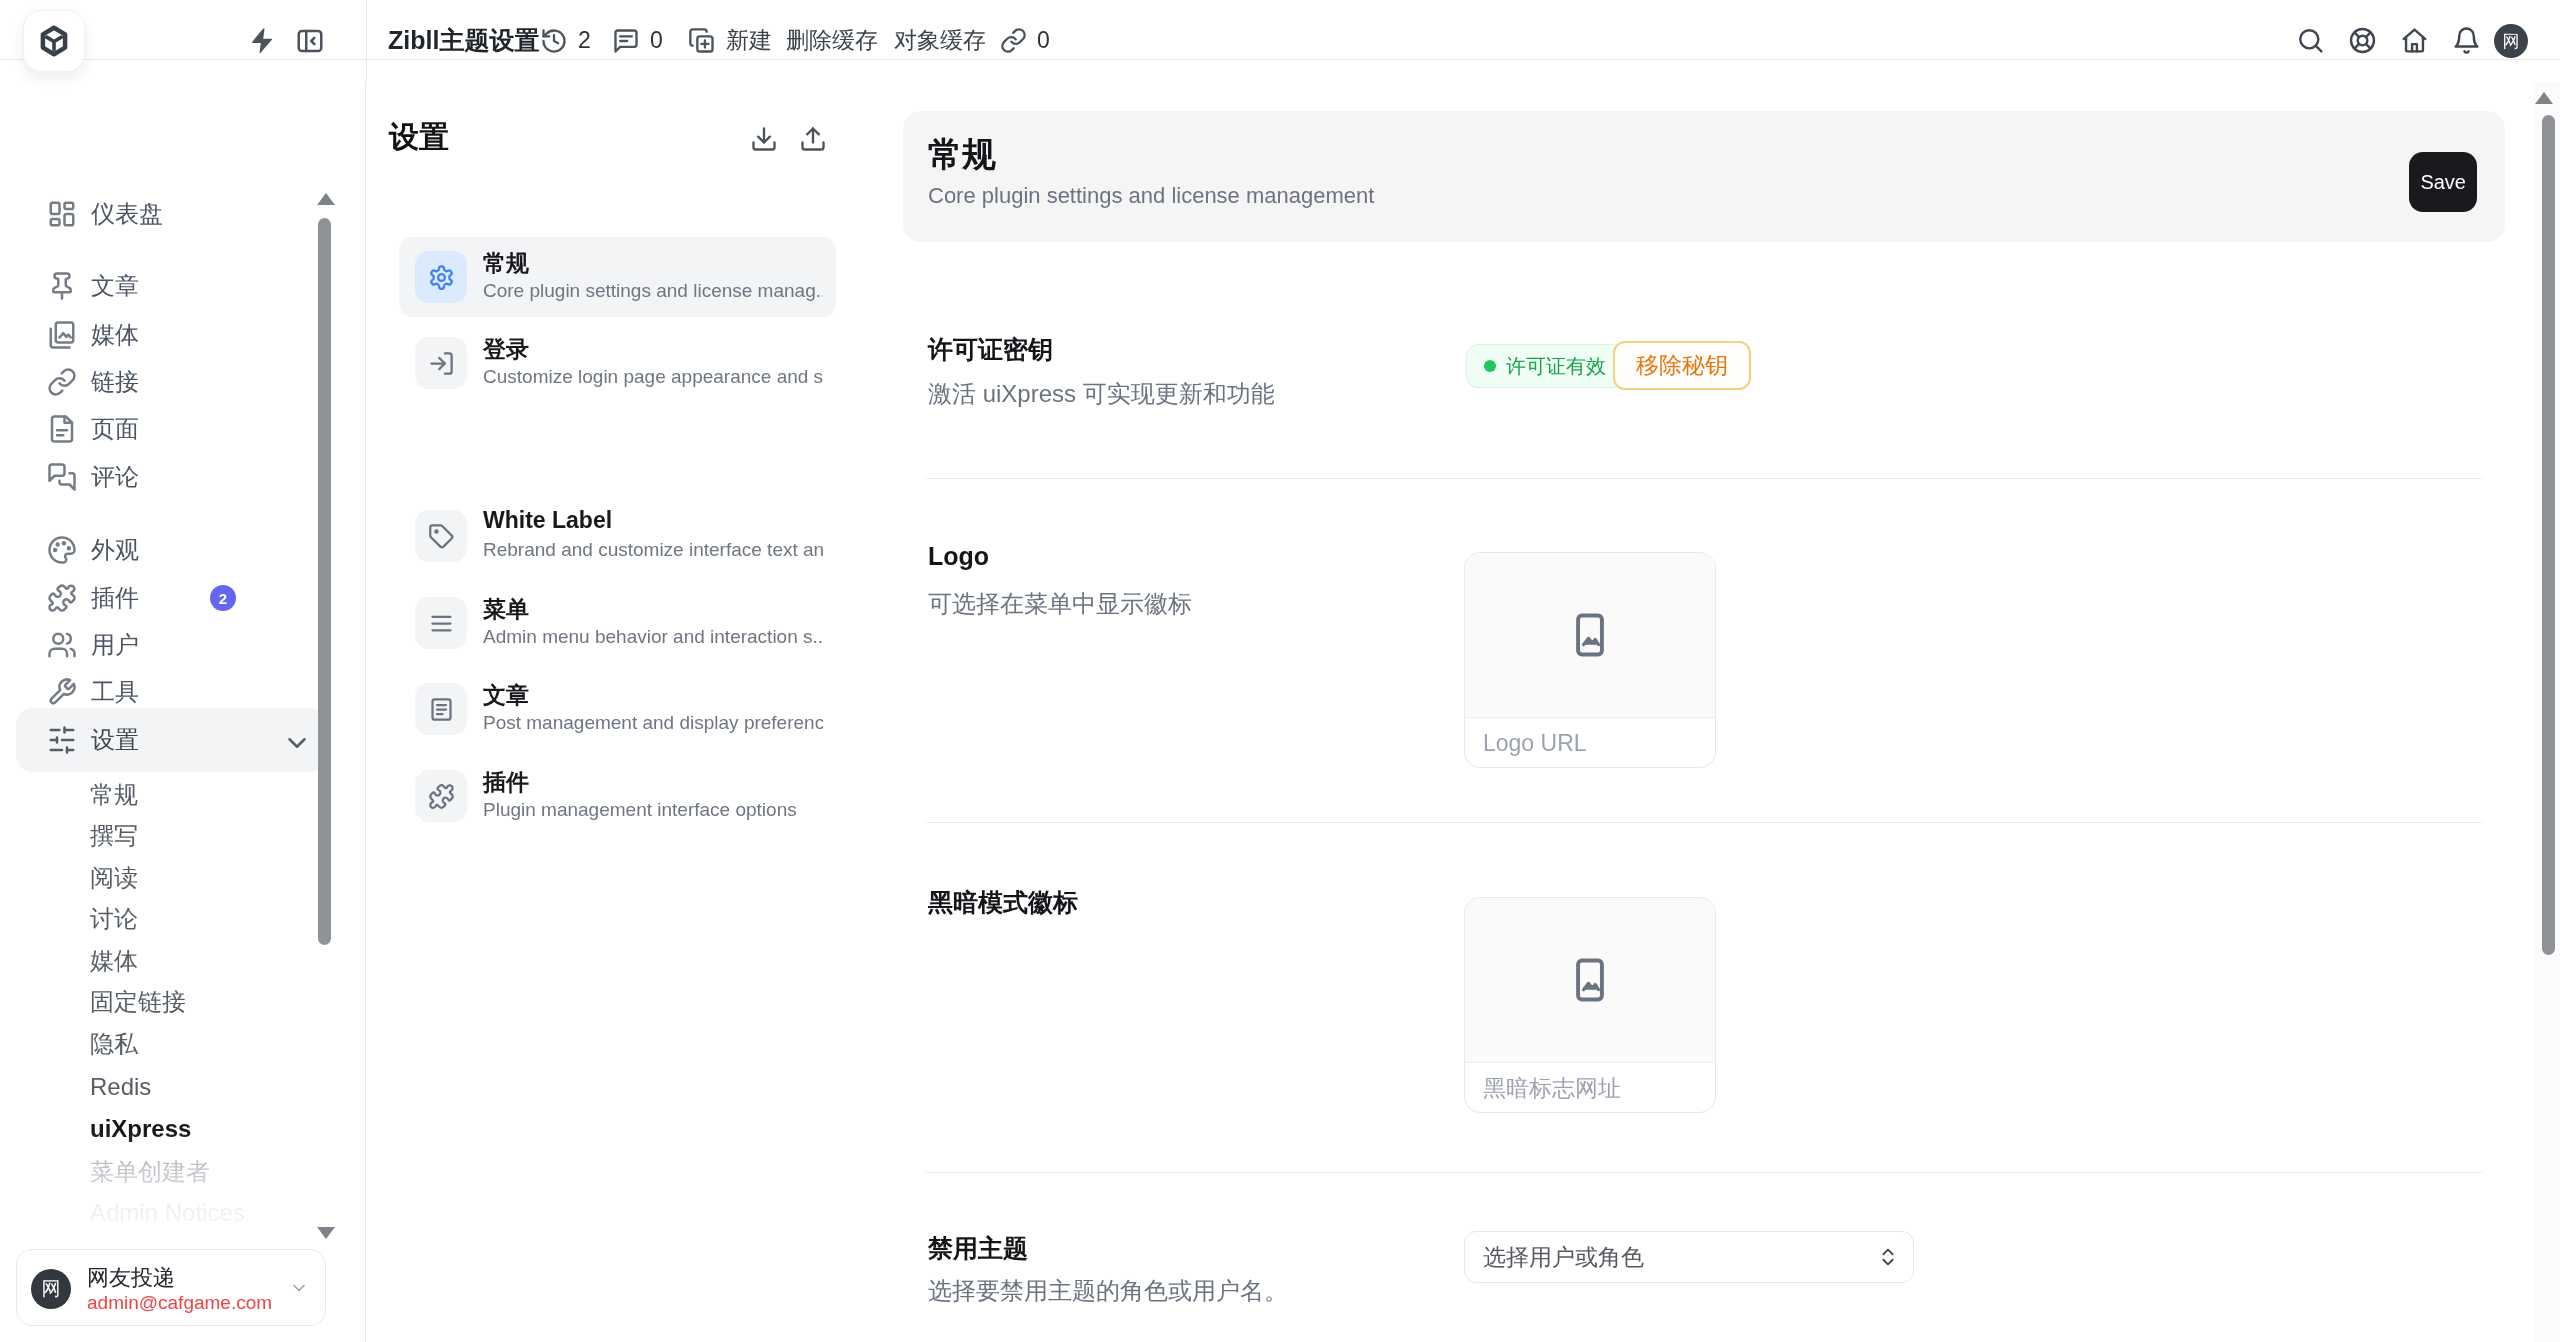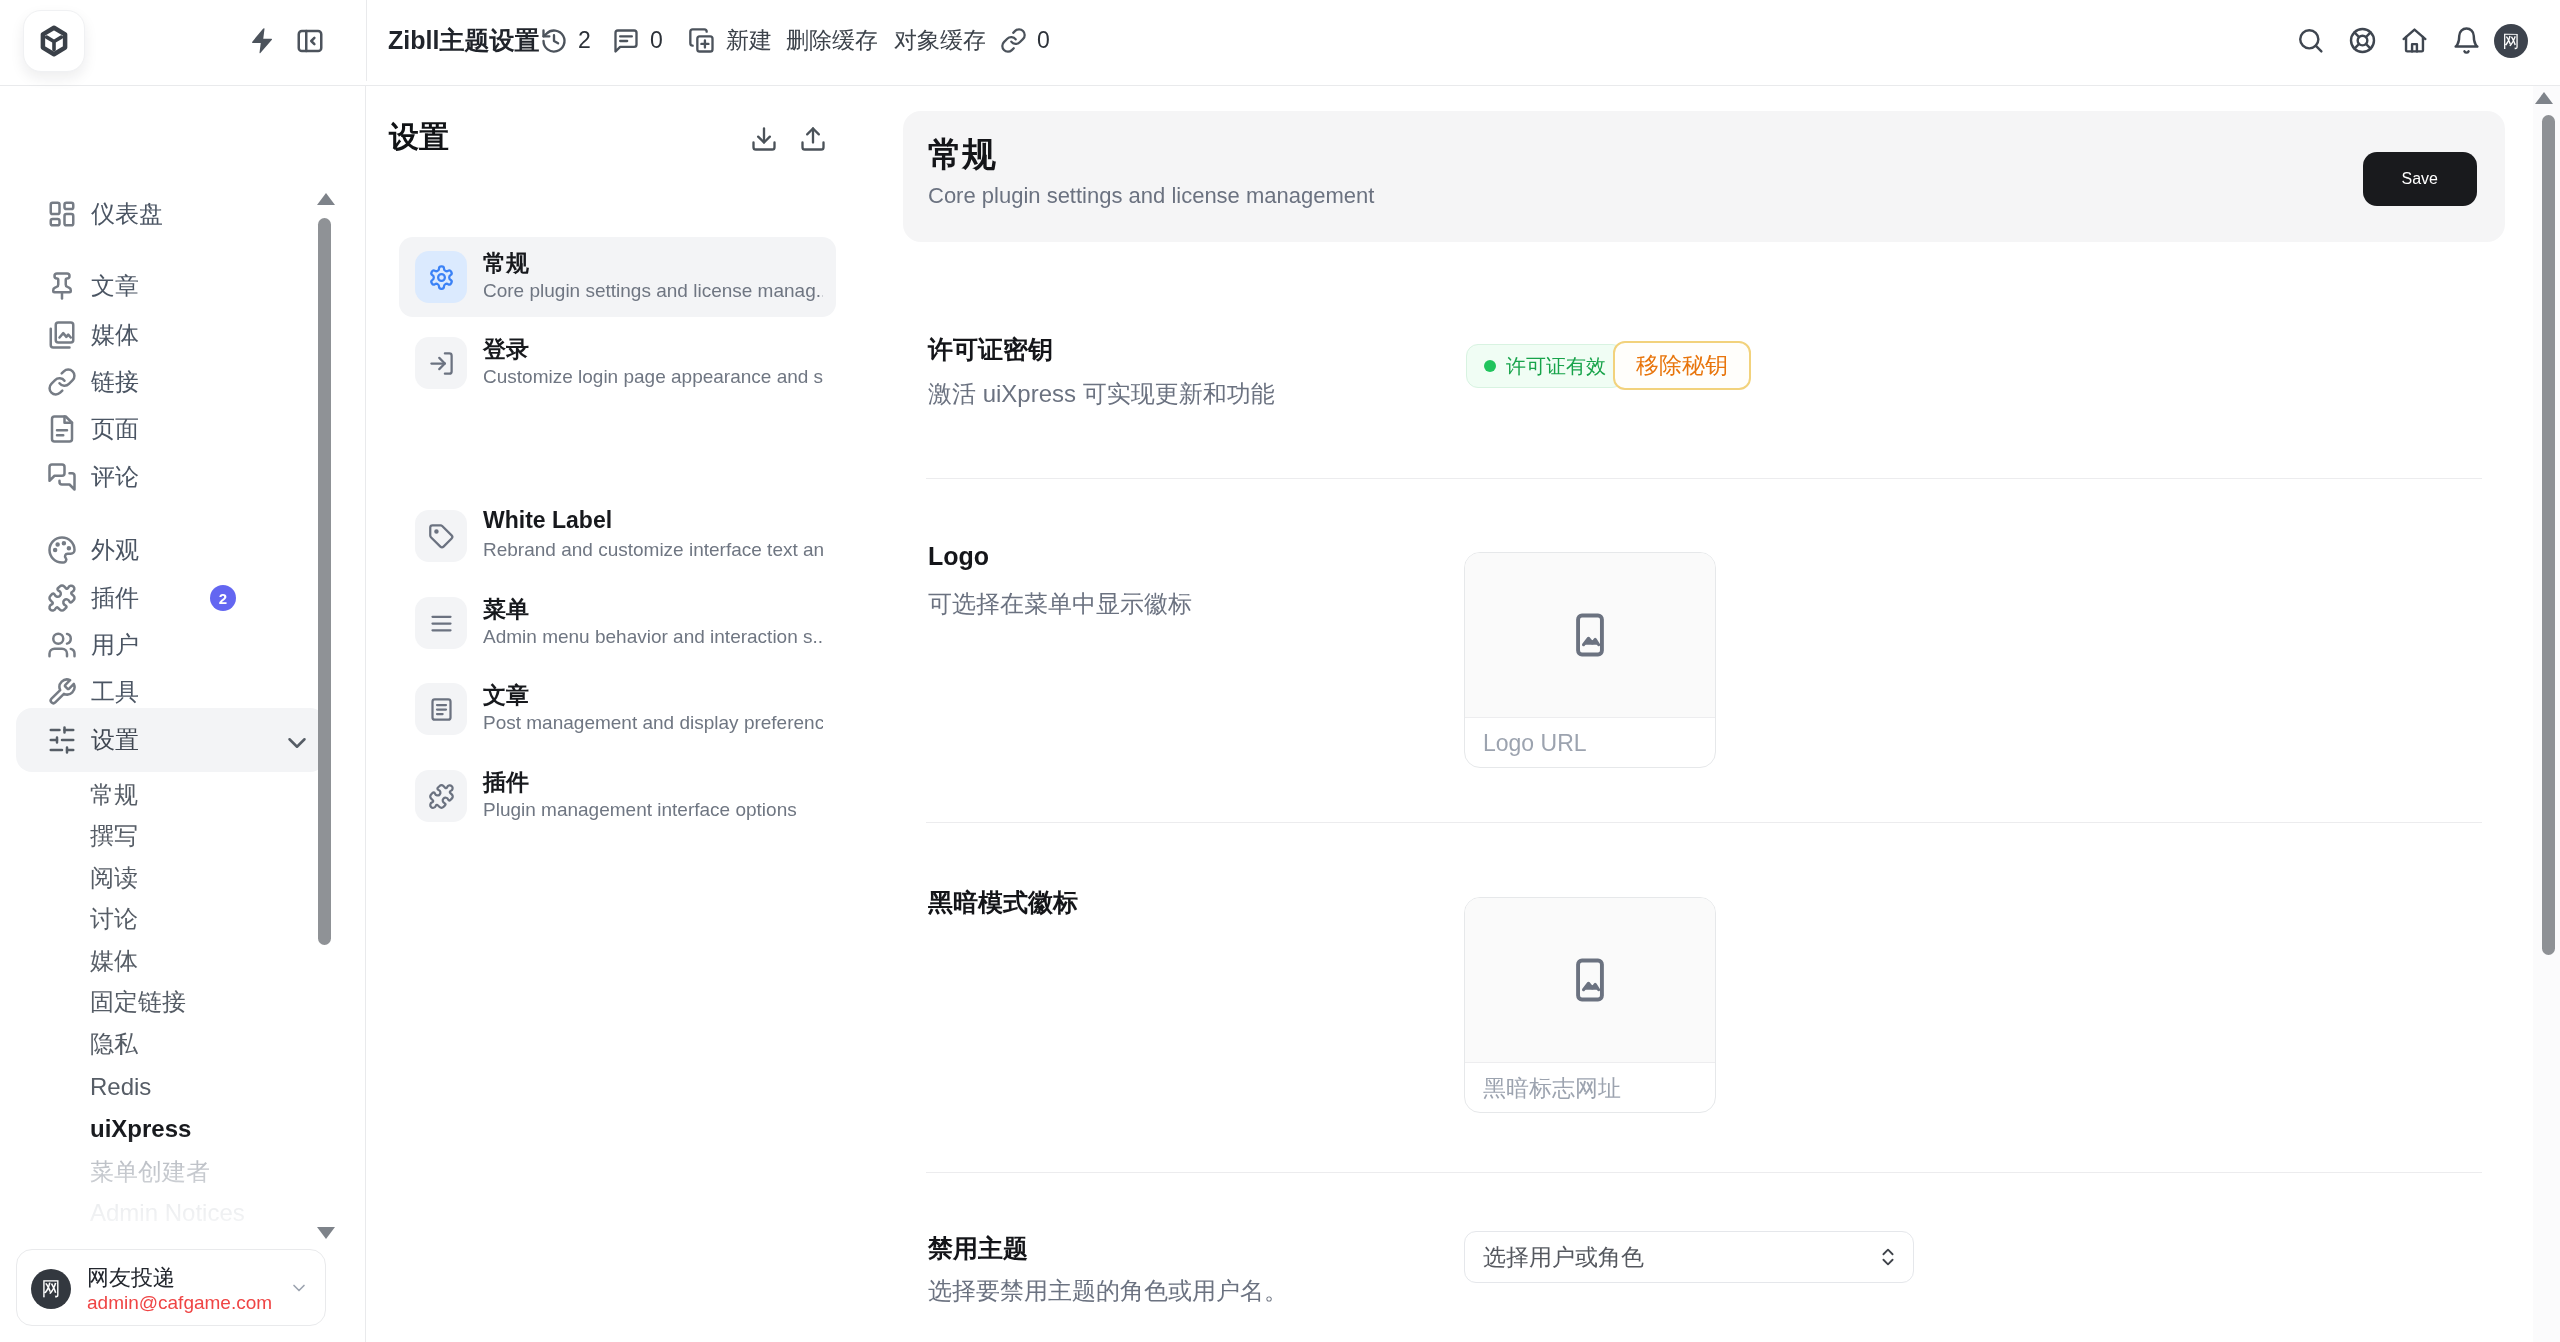--- a/index.html
+++ b/index.html
@@ -2,21 +2,21 @@
 <html><head>
 <meta charset="utf-8">
 <style>
   * { margin:0; padding:0; box-sizing:border-box; }
   html,body { width:2560px; height:1342px; }
   body { font-family:"Liberation Sans","DejaVu Sans",sans-serif; background:#fff; color:#1f2329; overflow:hidden; }
   .app { position:relative; width:2560px; height:1342px; background:#fff; }
   .ic { display:block; }
 
   
-  .topbar { position:absolute; left:0; top:0; width:2560px; height:86px; background:#fff; border-bottom:1px solid #e9eaec; z-index:5; }
+  .topbar { position:absolute; left:0; top:0; width:2560px; height:60px; background:#fff; border-bottom:1px solid #e9eaec; z-index:5; }
   .app-logo { position:absolute; left:23px; top:10px; width:62px; height:62px; border-radius:18px; background:#fff; border:1px solid #f0f1f3; box-shadow:0 6px 14px rgba(20,24,32,.08); display:flex; align-items:center; justify-content:center; }
   .tb-icon { position:absolute; top:26px; width:30px; height:30px; color:#4c535c; }
   .tb-divider { position:absolute; left:366px; top:0; width:1px; height:81px; background:#e9eaec; }
   .tb-title { position:absolute; left:388px; top:0; height:81px; display:flex; align-items:center; font-size:25px; font-weight:600; color:#20242b; }
   .tb-group { position:absolute; top:0; height:81px; display:flex; align-items:center; gap:10px; color:#3d434b; font-size:23px; }
   .tb-group .ic { color:#4c535c; }
   .tb-count { font-size:23px; color:#2c3138; }
   .tb-btn { cursor:pointer; }
   .tb-right-icon { position:absolute; top:26px; width:29px; height:29px; color:#3f4650; cursor:pointer; }
   .tb-avatar { position:absolute; left:2494px; top:24px; width:34px; height:34px; border-radius:50%; background:#3d434d; color:#fff; font-size:17px; display:flex; align-items:center; justify-content:center; cursor:pointer; }
@@ -59,21 +59,21 @@
   .set-item.active .set-icon { background:#dbeafe; color:#3b82f6; }
   .set-icon .ic { width:27px; height:27px; }
   .set-title { position:absolute; left:84px; top:11px; font-size:23px; font-weight:600; color:#17191d; white-space:nowrap; }
   .set-desc { position:absolute; left:84px; top:43px; width:340px; font-size:19px; color:#6f7682; white-space:nowrap; overflow:hidden; }
 
   
   .main { position:absolute; left:896px; top:81px; width:1640px; height:1261px; background:#fff; }
   .main-head { position:absolute; left:7px; top:30px; width:1602px; height:131px; border-radius:18px; background:#f5f5f6; }
   .main-head-title { position:absolute; left:25px; top:21px; font-size:34px; font-weight:700; color:#141519; }
   .main-head-sub { position:absolute; left:25px; top:72px; font-size:22px; color:#6b7280; }
-  .save-btn { position:absolute; right:28px; top:41px; height:54px; padding:0 39px; border-radius:14px; background:#191a1d; color:#fff; font-size:16px; font-weight:500; display:flex; align-items:center; cursor:pointer; border:0; font-family:inherit; }
+  .save-btn { position:absolute; right:28px; top:41px; height:60px; padding:0 11px; border-radius:14px; background:#191a1d; color:#fff; font-size:20px; font-weight:500; display:flex; align-items:center; cursor:pointer; border:0; font-family:inherit; }
   .sec-label { position:absolute; left:32px; font-size:25px; font-weight:700; color:#141519; }
   .sec-desc { position:absolute; left:32px; font-size:24px; color:#6b7280; line-height:38px; white-space:pre-line; }
   .divider { position:absolute; left:30px; width:1556px; height:1px; background:#ececee; }
   .badge-valid { position:absolute; left:570px; top:263px; height:44px; padding:0 17px; border-radius:12px; background:#f0fdf4; border:1px solid #d8f3e1; color:#17a34a; font-size:20px; display:flex; align-items:center; gap:10px; }
   .badge-dot { width:12px; height:12px; border-radius:50%; background:#21c45d; }
   .remove-btn { position:absolute; left:717px; top:260px; height:49px; padding:0 21px; border-radius:12px; background:#fffefb; border:2px solid #f2d27c; color:#e8750c; font-size:23px; font-weight:500; display:flex; align-items:center; cursor:pointer; font-family:inherit; }
   .upload-card { position:absolute; left:568px; width:252px; height:216px; border:1px solid #e6e8ea; border-radius:16px; background:#fff; overflow:hidden;margin-top:7px; }
   .upload-img { height:165px; background:#fafafa; border-bottom:1px solid #ededef; display:flex; align-items:center; justify-content:center; cursor:pointer; }
   .upload-img .ic { width:52px; height:52px; color:#6b7280; }
   .upload-url { height:50px; padding:0 18px; display:flex; align-items:center; }

